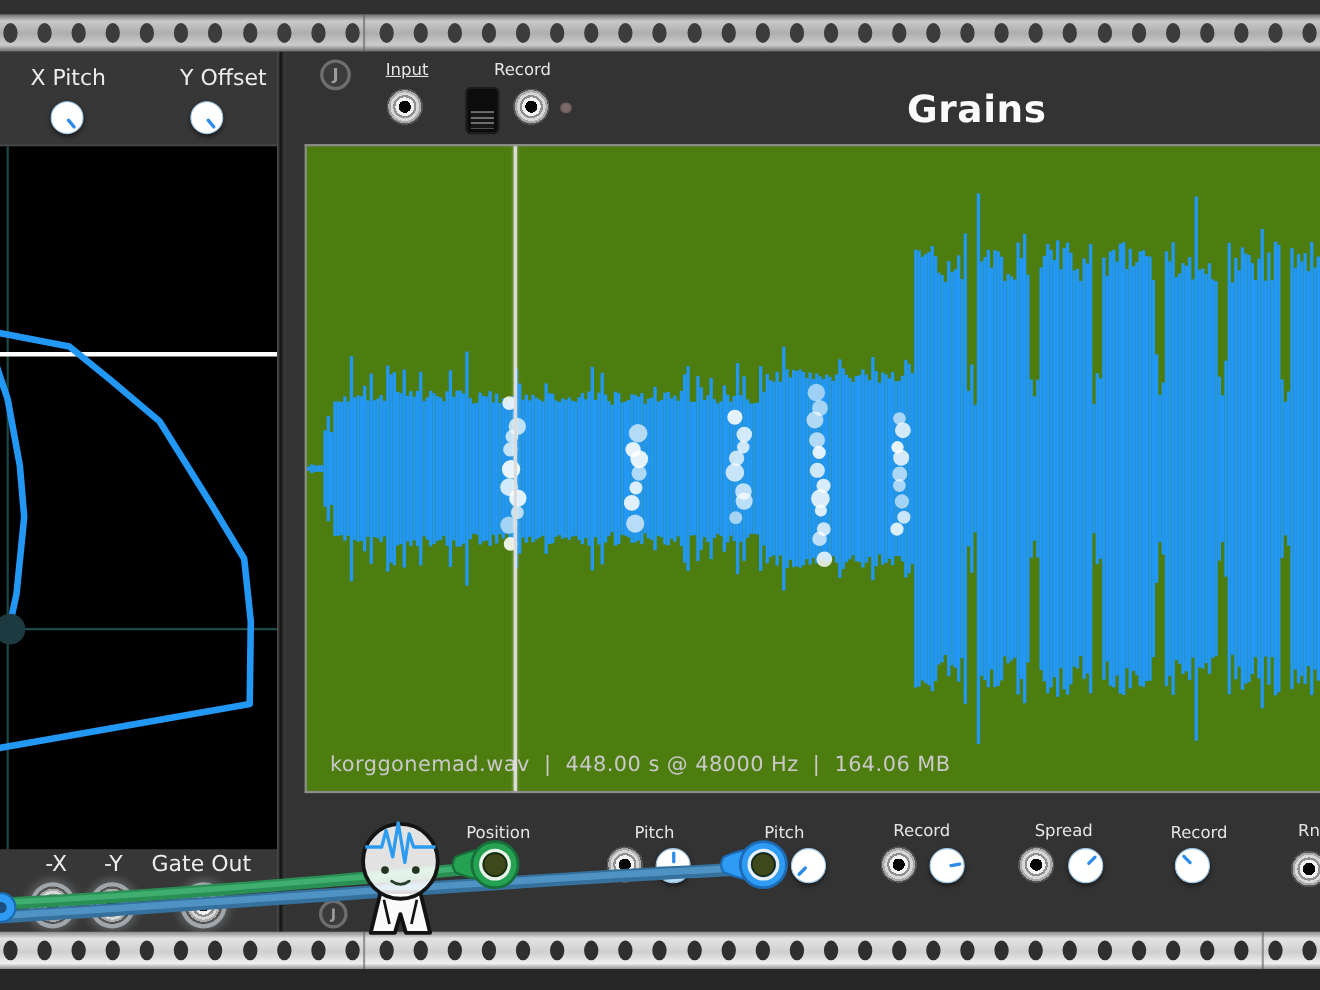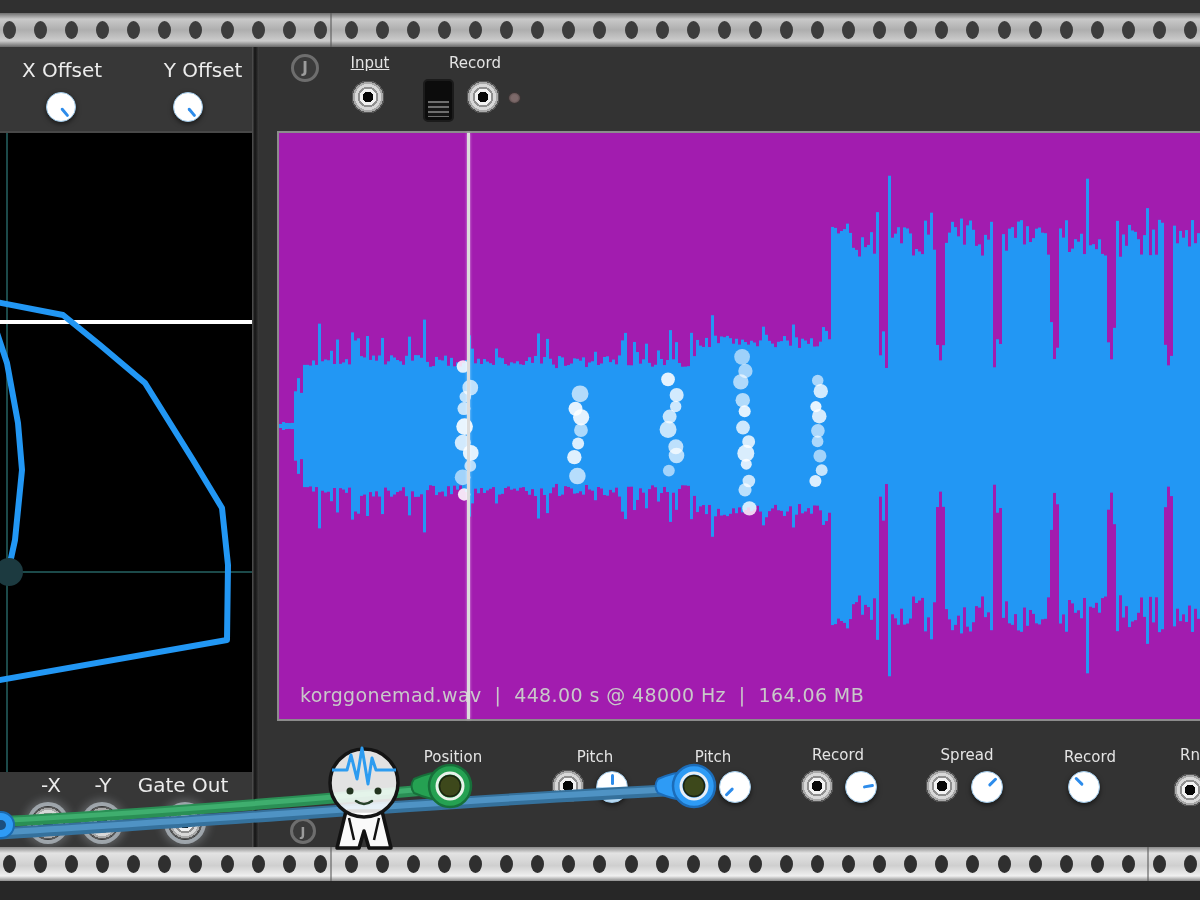--- a/index.html
+++ b/index.html
@@ -51,21 +51,21 @@
            color:#9c9c9c;font-weight:bold;display:flex;align-items:center;justify-content:center;}
   .switch{position:absolute;left:423px;top:79px;width:31px;height:43px;background:#0c0c0c;
           border:2px solid #1b1b1b;border-radius:5px;box-sizing:border-box;}
   .switch-stripes{position:absolute;left:3px;right:3px;bottom:3px;height:16px;
           background:repeating-linear-gradient(180deg,#6e6e6e 0 2px,#161616 2px 5px);}
   .led{position:absolute;left:508px;top:92px;width:11px;height:10px;border-radius:50%;
        background:radial-gradient(circle,#7d6a6a 0 40%,#4a3f3f 100%);border:1px solid #3a3434;}
 
   
   .display{left:277px;top:131px;width:923px;height:590px;box-sizing:border-box;
-           border:2px solid #8c8c8c;border-right:none;background:#a21caf;}
+           border:2px solid #8c8c8c;border-right:none;background:#4d7c0f;}
   .playhead{position:absolute;top:0;bottom:0;box-shadow:0 0 3px rgba(255,255,255,.6);}
   .scope{left:0;top:131px;width:252px;height:641px;background:#000;border-top:2px solid #484848;box-sizing:border-box;}
 
   svg{display:block;}
   .overlay{left:0;top:0;pointer-events:none;}
 </style>
 </head>
 <body>
 
 <div id="stage">
@@ -111,21 +111,21 @@
         <div class="hole"></div>
         <div class="hole"></div>
         <div class="hole"></div>
         <div class="hole"></div>
       </div>
     <div class="rail-joint" style="left:330px;"></div>
   </div>
 
   <div class="abs module-left"></div>
 
-  <div class="lbl lbl-lg" style="left:62px;top:58px;">X Offset</div>
+  <div class="lbl lbl-lg" style="left:62px;top:58px;">X Pitch</div>
   <div class="lbl lbl-lg" style="left:203px;top:58px;">Y Offset</div>
 
   <div class="knob knob-28" style="left:46px;top:92px;">
     <div class="ptr-wrap" style="transform: rotate(140deg);">
         <div class="ptr"></div>
       </div>
   </div>
   <div class="knob knob-28" style="left:173px;top:92px;">
     <div class="ptr-wrap" style="transform: rotate(140deg);">
         <div class="ptr"></div>
@@ -161,20 +161,21 @@
   <div class="lbl lbl-sm" style="left:370px;top:54px;text-decoration:underline;">Input</div>
   <div class="jack" style="left:351px;top:80px;"></div>
 
   <div class="lbl lbl-sm" style="left:475px;top:54px;text-align:center;">Record</div>
   <div class="switch">
       <div class="switch-stripes"></div>
     </div>
   <div class="jack" style="left:466px;top:80px;"></div>
   <div class="led"></div>
 
+  <div class="title" style="left:888px;top:80px;">Grains</div>
 
   <div class="abs display">
     <svg id="wave-svg" width="921" height="586">
         <rect x="0" y="290.97659049369395" width="3" height="4.046819012612104" fill="#2297f4"></rect>
         <rect x="3" y="289.04618473444134" width="3" height="7.90763053111732" fill="#2297f4"></rect>
         <rect x="6" y="289.9571094629355" width="3" height="6.085781074129045" fill="#2297f4"></rect>
         <rect x="9" y="290.06753473496065" width="3" height="5.864930530078709" fill="#2297f4"></rect>
         <rect x="12" y="289.8933487921022" width="3" height="6.213302415795624" fill="#2297f4"></rect>
         <rect x="15" y="258.2967954133637" width="3" height="69.40640917327255" fill="#2297f4"></rect>
         <rect x="18" y="245.1336629493162" width="3" height="95.73267410136759" fill="#2297f4"></rect>

